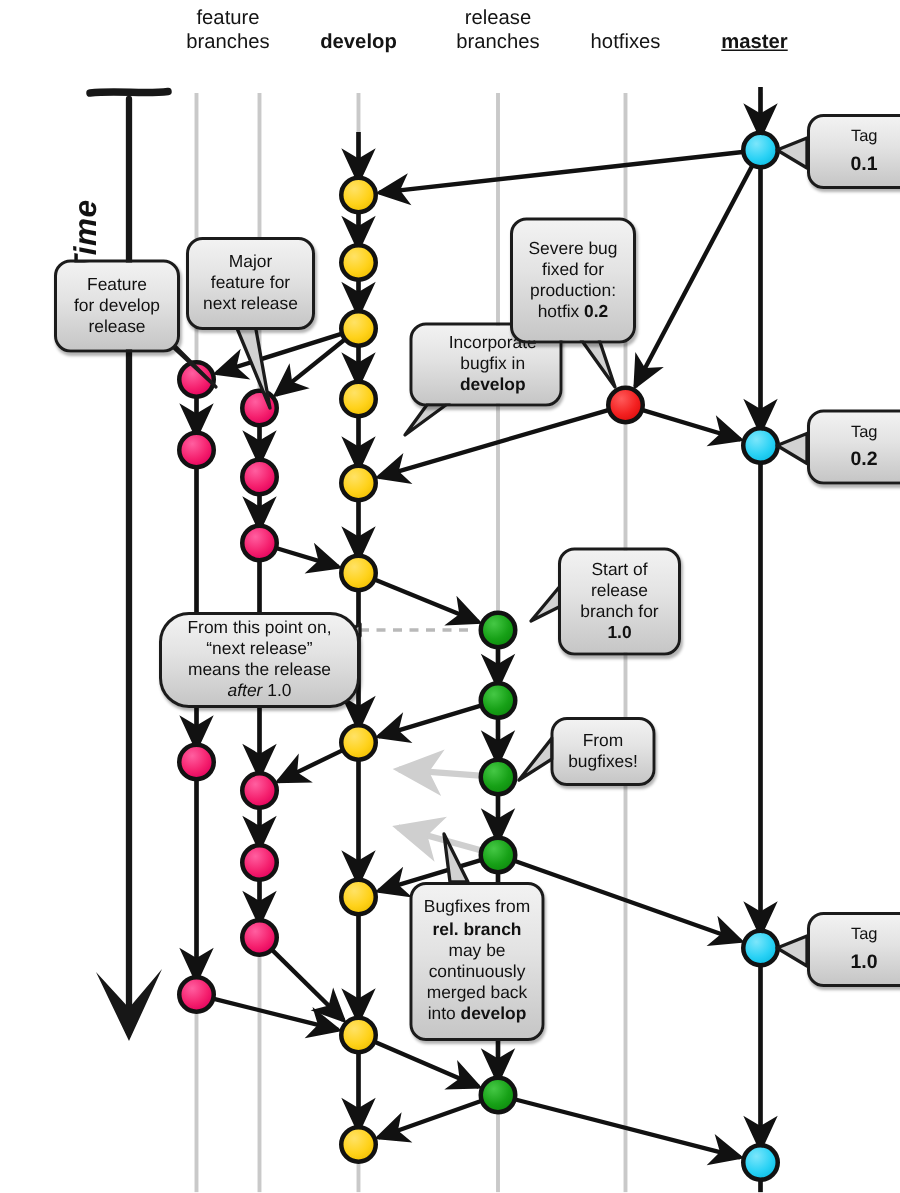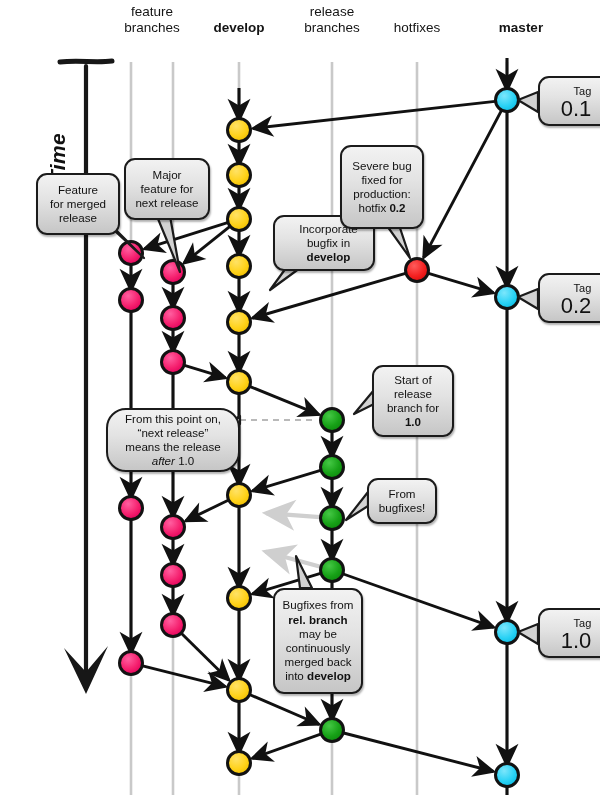--- a/index.html
+++ b/index.html
@@ -18,21 +18,21 @@
 
   .callout{position:absolute;box-sizing:border-box;
            border:2.2px solid #1b1b1b;border-radius:11px;
            background:linear-gradient(180deg,#f2f2f2 0%,#e3e3e3 42%,#c6c6c6 100%);
            box-shadow:1px 2px 2px rgba(0,0,0,.30);
            font-size:11.6px;line-height:14.2px;text-align:center;color:#111;
            display:flex;align-items:center;justify-content:center;padding:4px 6px;}
   .callout b{font-weight:bold;}
   .callout i{font-style:italic;}
   .tagbox{font-size:11px;line-height:14px;text-align:right;}
-  .tagbox .tnum{display:block;font-size:22px;font-weight:normal;line-height:19px;margin-top:1px;}
+  .tagbox .tnum{display:block;font-size:13px;font-weight:bold;line-height:19px;margin-top:1px;}
 </style>
 </head>
 <body>
 
 <div id="stage">
 
   <svg id="art" width="600" height="795" viewBox="0 0 600 795">
     <defs>
       <marker id="ah" markerWidth="9" markerHeight="9" refX="7.4" refY="4" orient="auto" markerUnits="strokeWidth">
         <path d="M0.4,0.3 L8.4,4 L0.4,7.7 L2.6,4 Z" fill="#111"></path>
@@ -244,32 +244,32 @@
       <div class="hdr bold" style="left: 155px; width: 120px; top: 20px;">
         <div>develop</div>
       </div>
       <div class="hdr" style="left: 248px; width: 120px; top: 4px;">
         <div>release</div>
         <div>branches</div>
       </div>
       <div class="hdr" style="left: 333px; width: 120px; top: 20px;">
         <div>hotfixes</div>
       </div>
-      <div class="hdr bold" style="left: 437px; width: 120px; top: 20px;">
+      <div class="hdr bold" style="left: 419px; width: 120px; top: 20px; text-decoration: underline;">
         <div>master</div>
       </div>
     </div>
 
   <div class="timeword">Time</div>
 
   <div id="callouts">
       <div class="callout" style="left: 12px; top: 173px; width: 84px; height: 62px;">
         <div>
           <div>Feature</div>
-          <div>for merged</div>
+          <div>for develop</div>
           <div>release</div>
         </div>
       </div>
       <div class="callout" style="left: 100px; top: 158px; width: 86px; height: 62px;">
         <div>
           <div>Major</div>
           <div>feature for</div>
           <div>next release</div>
         </div>
       </div>

